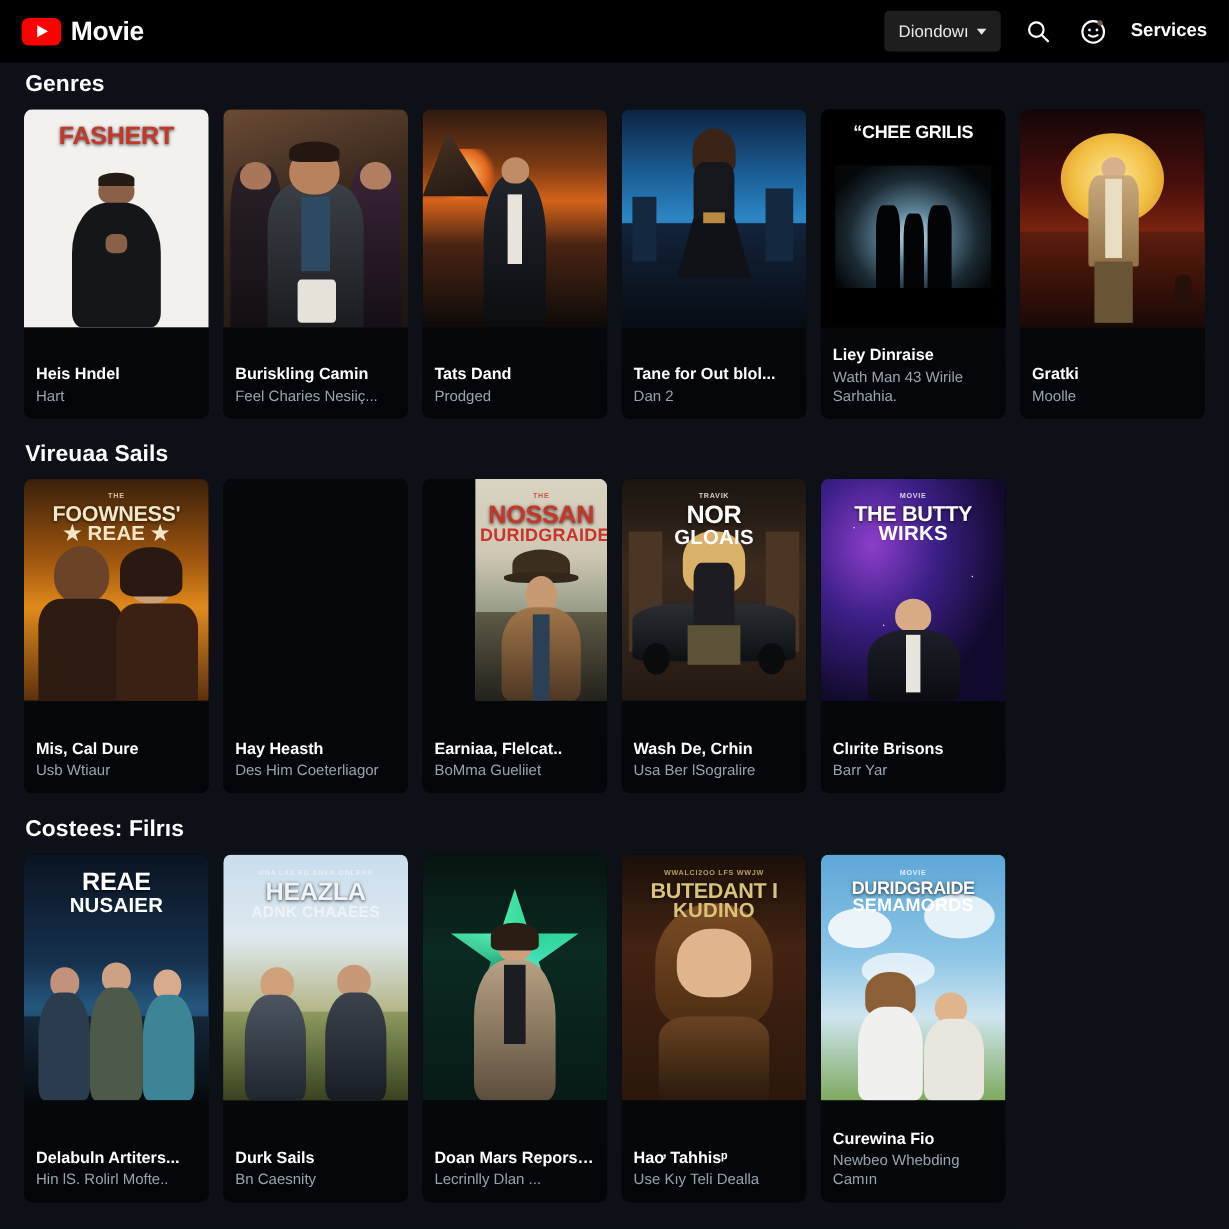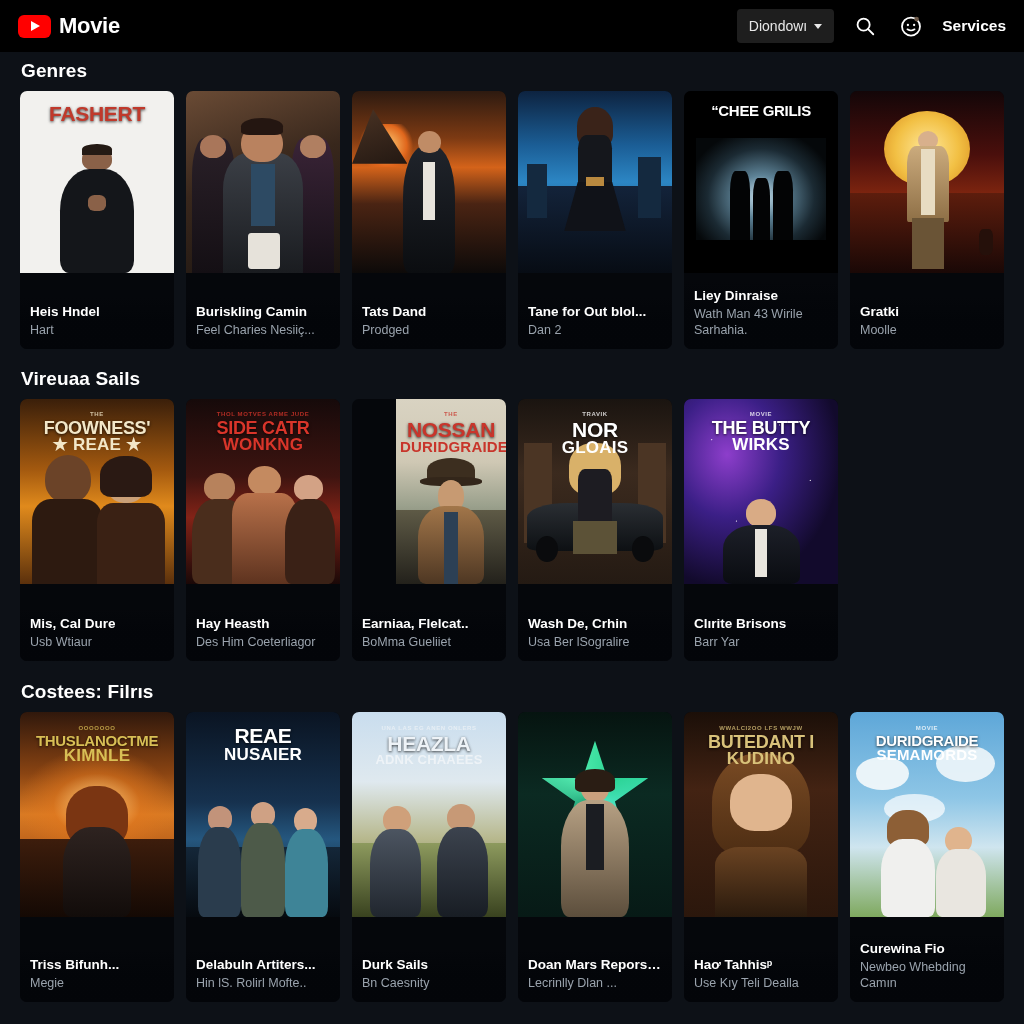--- a/index.html
+++ b/index.html
@@ -305,35 +305,20 @@
             <span class="pt-main" style="font-size: 18px;">FOOWNESS'</span>
             <span class="pt-sub" style="font-size: 17px;">★ REAE ★</span>
           </div>
         </div>
         <div class="caption">
           <div class="cap-title">Mis, Cal Dure</div>
           <div class="cap-sub">Usb Wtiaur</div>
         </div>
       </div>
       <div class="card" style="height: 262px;">
-        <div class="poster" style="height: 185px;">
-          <div class="poster-img" style="background: linear-gradient(rgb(22, 10, 10) 0%, rgb(62, 20, 16) 42%, rgb(131, 35, 23) 64%, rgb(26, 8, 7) 100%);">
-            <div class="fig head" style="left:12%;top:40%;width:20%;height:15%;background:#b7825c;"></div>
-            <div class="fig torso" style="left:4%;top:54%;width:36%;height:46%;background:#4a2d1c;"></div>
-            <div class="fig head" style="left:40%;top:36%;width:22%;height:16%;background:#c48a60;"></div>
-            <div class="fig" style="left:30%;top:51%;width:42%;height:49%;background:linear-gradient(#b8714a,#5e331f);border-radius:24% 24% 0 0;"></div>
-            <div class="fig head" style="left:70%;top:41%;width:19%;height:14%;background:#d3a285;"></div>
-            <div class="fig torso" style="left:64%;top:54%;width:33%;height:46%;background:#3a2116;"></div>
-          </div>
-          <div class="poster-title" style="color: rgb(217, 53, 42);">
-            <span class="pt-small">THOL MOTVES ARME JUDE</span>
-            <span class="pt-main" style="font-size: 18px;">SIDE CATR</span>
-            <span class="pt-sub" style="font-size: 17px;">WONKNG</span>
-          </div>
-        </div>
         <div class="caption">
           <div class="cap-title">Hay Heasth</div>
           <div class="cap-sub">Des Him Coeterliagor</div>
         </div>
       </div>
       <div class="card" style="height: 262px; padding-left: 44px;">
         <div class="poster" style="height: 185px;">
           <div class="poster-img" style="background: linear-gradient(rgb(217, 211, 194) 0%, rgb(207, 200, 180) 34%, rgb(154, 160, 140) 58%, rgb(60, 58, 48) 100%);">
             <div class="fig" style="left:0;top:60%;width:100%;height:40%;background:linear-gradient(#5e5a46,#23211b);"></div>
             <div class="fig" style="left:28%;top:32%;width:44%;height:13%;background:#3c2e1f;border-radius:50% 50% 12% 12%;"></div>
@@ -395,40 +380,20 @@
           <div class="cap-title">Clırite Brisons</div>
           <div class="cap-sub">Barr Yar</div>
         </div>
       </div>
     </div>
 
   <div class="section-title" style="margin-top:20px;">Costees: Filrıs</div>
   <div class="row" id="row2" style="margin-top:9px;">
       <div class="card" style="height: 290px;">
         <div class="poster" style="height: 205px;">
-          <div class="poster-img" style="background: linear-gradient(rgb(48, 24, 12) 0%, rgb(138, 68, 18) 30%, rgb(217, 122, 35) 50%, rgb(178, 90, 24) 70%, rgb(42, 20, 8) 100%);">
-            <div class="fig" style="left:0;top:18%;width:100%;height:46%;background:radial-gradient(ellipse at 50% 60%,#ffd083 0%,rgba(226,120,30,.55) 40%,rgba(0,0,0,0) 72%);"></div>
-            <div class="fig" style="left:0;top:62%;width:100%;height:38%;background:linear-gradient(#3d1d0c,#140904);"></div>
-            <div class="fig head" style="left:39%;top:40%;width:22%;height:16%;background:#d8a87e;"></div>
-            <div class="fig" style="left:30%;top:36%;width:40%;height:30%;background:#7a3512;border-radius:46% 46% 34% 34%;"></div>
-            <div class="fig torso" style="left:28%;top:56%;width:44%;height:44%;background:linear-gradient(#2e2320,#120c0a);"></div>
-          </div>
-          <div class="poster-title" style="color: rgb(216, 191, 85);">
-            <span class="pt-small">OOOOOOO</span>
-            <span class="pt-main" style="font-size: 15px;">THUSLANOCTME</span>
-            <span class="pt-sub" style="font-size: 17px;">KIMNLE</span>
-          </div>
-        </div>
-        <div class="caption">
-          <div class="cap-title">Triss Bifunh...</div>
-          <div class="cap-sub">Megie</div>
-        </div>
-      </div>
-      <div class="card" style="height: 290px;">
-        <div class="poster" style="height: 205px;">
           <div class="poster-img" style="background: linear-gradient(rgb(10, 20, 34) 0%, rgb(22, 49, 78) 44%, rgb(37, 87, 127) 62%, rgb(10, 16, 24) 100%);">
             <div class="fig" style="left:0;top:66%;width:100%;height:34%;background:linear-gradient(#142739,#060a0f);"></div>
             <div class="fig head" style="left:14%;top:46%;width:16%;height:12%;background:#c2937a;"></div>
             <div class="fig torso" style="left:8%;top:56%;width:28%;height:44%;background:#2a3c4d;"></div>
             <div class="fig head" style="left:42%;top:44%;width:16%;height:12%;background:#cfa184;"></div>
             <div class="fig torso" style="left:36%;top:54%;width:28%;height:46%;background:#4d5a49;"></div>
             <div class="fig head" style="left:70%;top:47%;width:15%;height:12%;background:#d8ab8c;"></div>
             <div class="fig torso" style="left:64%;top:57%;width:28%;height:43%;background:#3e8497;"></div>
           </div>
           <div class="poster-title" style="color: rgb(255, 255, 255);">

